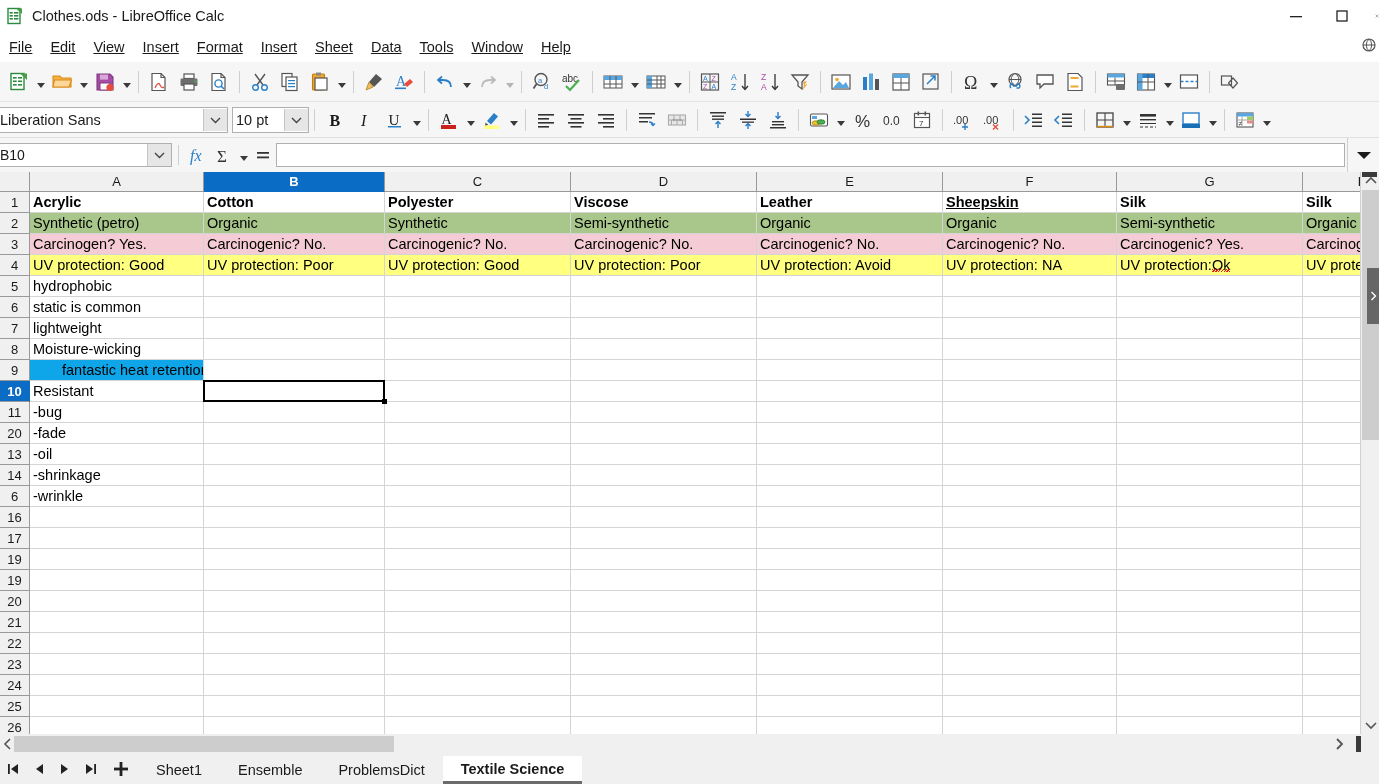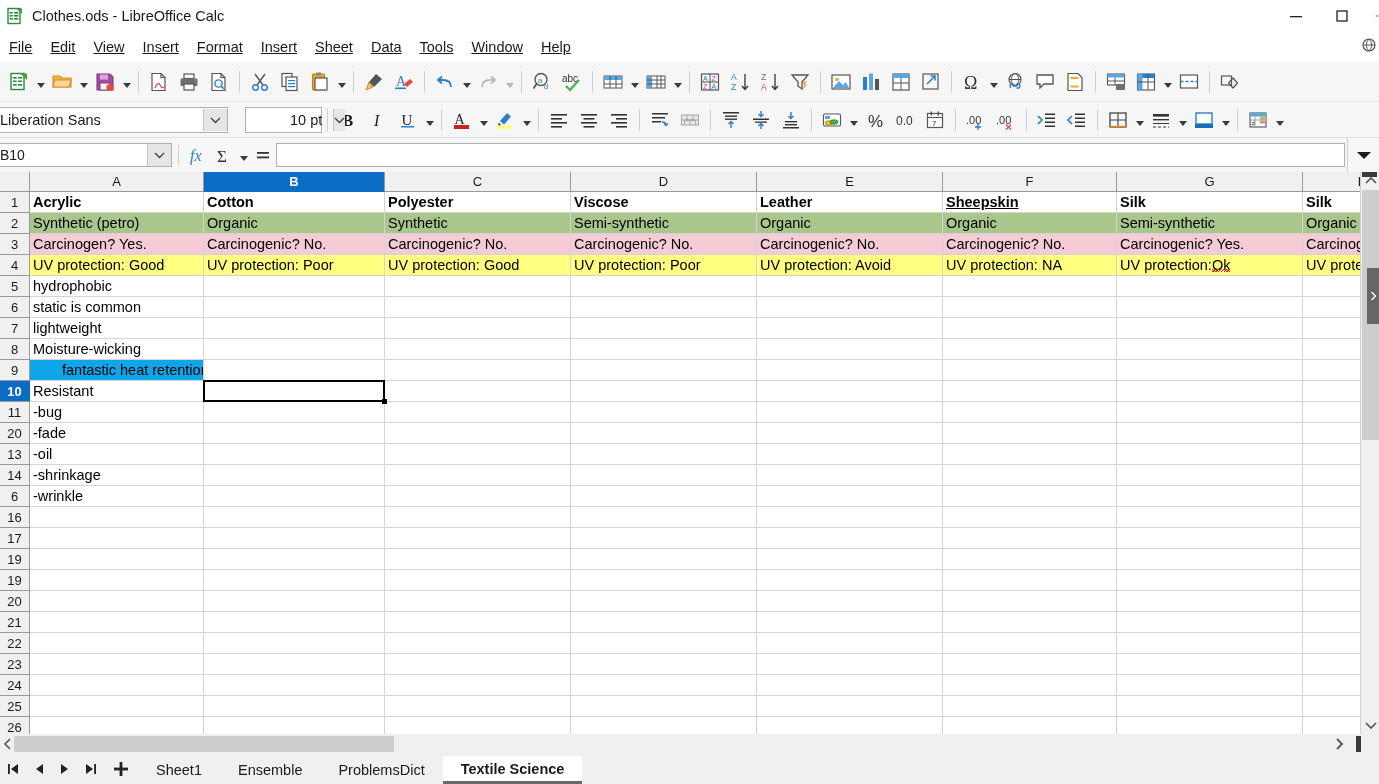--- a/index.html
+++ b/index.html
@@ -541,21 +541,21 @@
 <div id="toolbar2">
   <div style="position:relative;width:232px;height:26px;margin-left:-4px;background:#fff;border:1px solid #b0b0b0;display:flex;align-items:center;">
     <input style="border: none; outline: none; width: 200px; font-size: 14.5px; padding-left: 3px; font-family: &quot;Liberation Sans&quot;, sans-serif; color: rgb(26, 26, 26); background: transparent;" value="Liberation Sans">
     <span class="combo-arrow">
       <svg width="11" height="8" viewBox="0 0 11 8">
           <path d="M1 2 L5.5 6.5 L10 2" fill="none" stroke="#444" stroke-width="1.4"></path>
         </svg>
     </span>
   </div>
 
-  <div style="position:relative;width:77px;height:26px;margin-left:17px;background:#fff;border:1px solid #b0b0b0;display:flex;align-items:center;padding-left:41px;">
+  <div style="position:relative;width:77px;height:26px;margin-left:4px;background:#fff;border:1px solid #b0b0b0;display:flex;align-items:center;">
     <input style="border: none; outline: none; width: 46px; font-size: 14.5px; padding-left: 3px; font-family: &quot;Liberation Sans&quot;, sans-serif; color: rgb(26, 26, 26); background: transparent;" value="10 pt">
     <span class="combo-arrow">
       <svg width="11" height="8" viewBox="0 0 11 8">
           <path d="M1 2 L5.5 6.5 L10 2" fill="none" stroke="#444" stroke-width="1.4"></path>
         </svg>
     </span>
   </div>
 
   <span class="tb-sep"></span>
 

